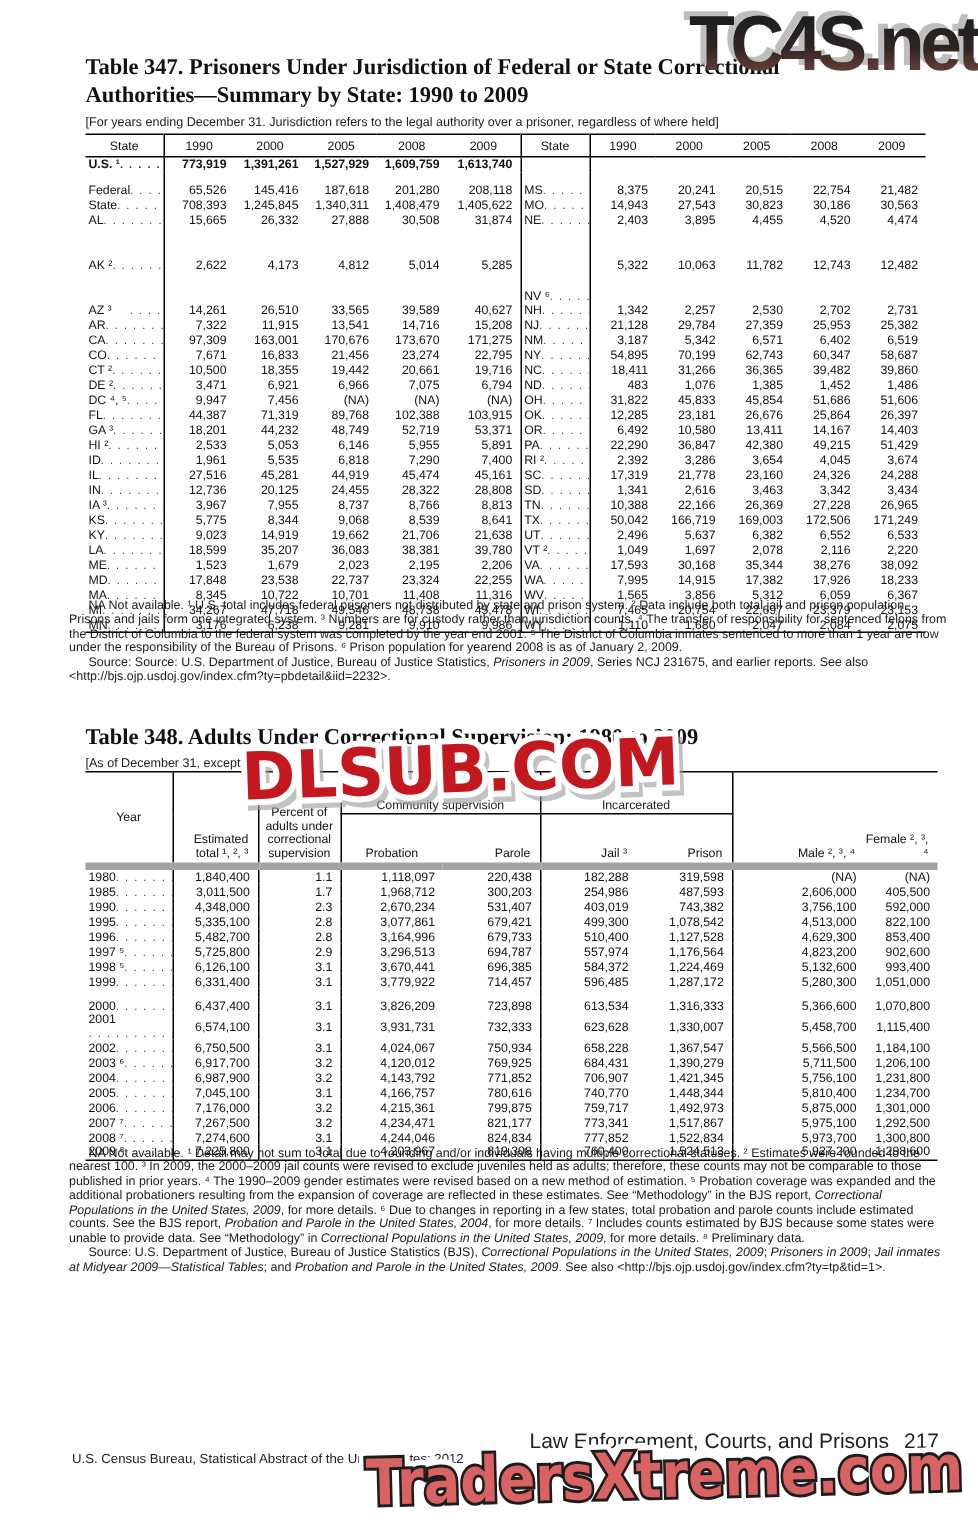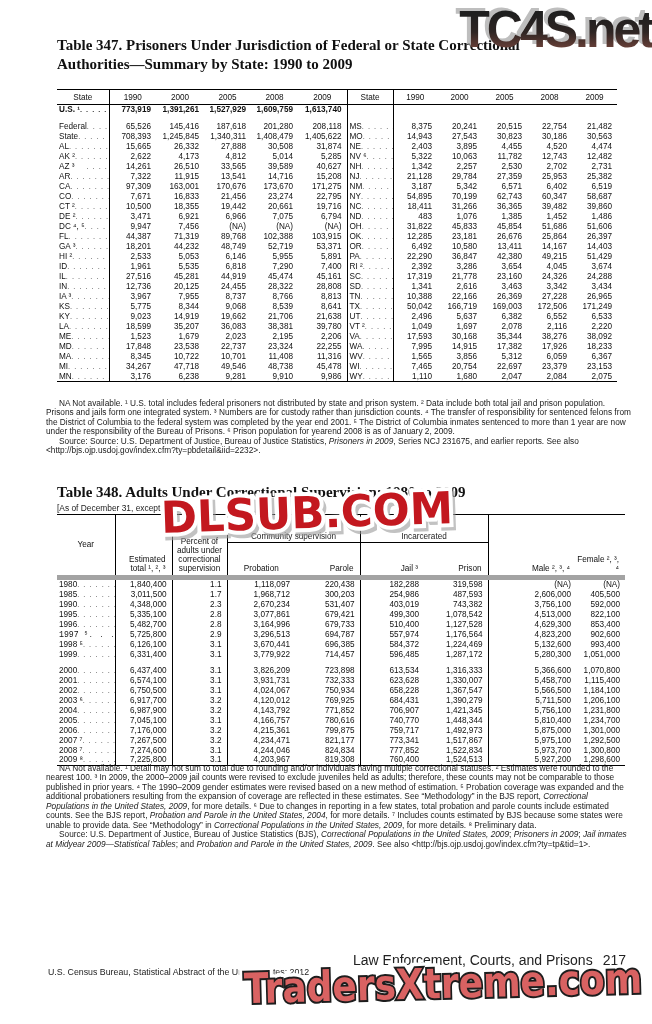--- a/index.html
+++ b/index.html
@@ -69,20 +69,21 @@
 
   <div class="wm-top">
     <span class="sh">TC4S.net</span>
     <span class="fg">TC4S.net</span>
   </div>
 
   <h1 class="tbl-title t347-title">
     <span>Table 347. Prisoners Under Jurisdiction of Federal or State Correctional</span><br>
     <span>Authorities—Summary by State: 1990 to 2009</span>
   </h1>
+  <div class="tbl-note t347-note">[For years ending December 31. Jurisdiction refers to the legal authority over a prisoner, regardless of where held]</div>
 
   <table class="tbl t347">
     <colgroup>
       <col style="width:52px">
         <col style="width:47px">
         <col style="width:48px">
         <col style="width:47px">
         <col style="width:47px">
         <col style="width:49px">
       <col style="width:46px">
@@ -220,21 +221,21 @@
               <span>AK ²</span>
               <span class="dots"></span>
             </span>
           </td>
           <td class="n">2,622</td>
           <td class="n">4,173</td>
           <td class="n">4,812</td>
           <td class="n">5,014</td>
           <td class="n vr">5,285</td>
           <td class="st vr">
-            <span class="cl" style="display: flex;">
+            <span class="cl" style="display: flex; margin-top: 41px;">
               <span>NV ⁶</span>
               <span class="dots"></span>
             </span>
           </td>
           <td class="n">5,322</td>
           <td class="n">10,063</td>
           <td class="n">11,782</td>
           <td class="n">12,743</td>
           <td class="n">12,482</td>
         </tr>
@@ -882,21 +883,21 @@
           <td class="n vr">2.8</td>
           <td class="n">3,164,996</td>
           <td class="n vr">679,733</td>
           <td class="n">510,400</td>
           <td class="n vr">1,127,528</td>
           <td class="n">4,629,300</td>
           <td class="n">853,400</td>
         </tr>
         <tr>
           <td class="st vr">
-            <span class="cl" style="display: flex; font-family: Liberation Mono, monospace;">
+            <span class="cl" style="display: flex;">
               <span>1997 ⁵</span>
               <span class="dots"></span>
             </span>
           </td>
           <td class="n vr">5,725,800</td>
           <td class="n vr">2.9</td>
           <td class="n">3,296,513</td>
           <td class="n vr">694,787</td>
           <td class="n">557,974</td>
           <td class="n vr">1,176,564</td>
@@ -957,21 +958,21 @@
           <td class="n vr">3.1</td>
           <td class="n">3,826,209</td>
           <td class="n vr">723,898</td>
           <td class="n">613,534</td>
           <td class="n vr">1,316,333</td>
           <td class="n">5,366,600</td>
           <td class="n">1,070,800</td>
         </tr>
         <tr>
           <td class="st vr">
-            <span class="cl" style="display: flex;">
+            <span class="cl" style="display: flex; flex-direction: column;">
               <span>2001</span>
               <span class="dots"></span>
             </span>
           </td>
           <td class="n vr">6,574,100</td>
           <td class="n vr">3.1</td>
           <td class="n">3,931,731</td>
           <td class="n vr">732,333</td>
           <td class="n">623,628</td>
           <td class="n vr">1,330,007</td>

